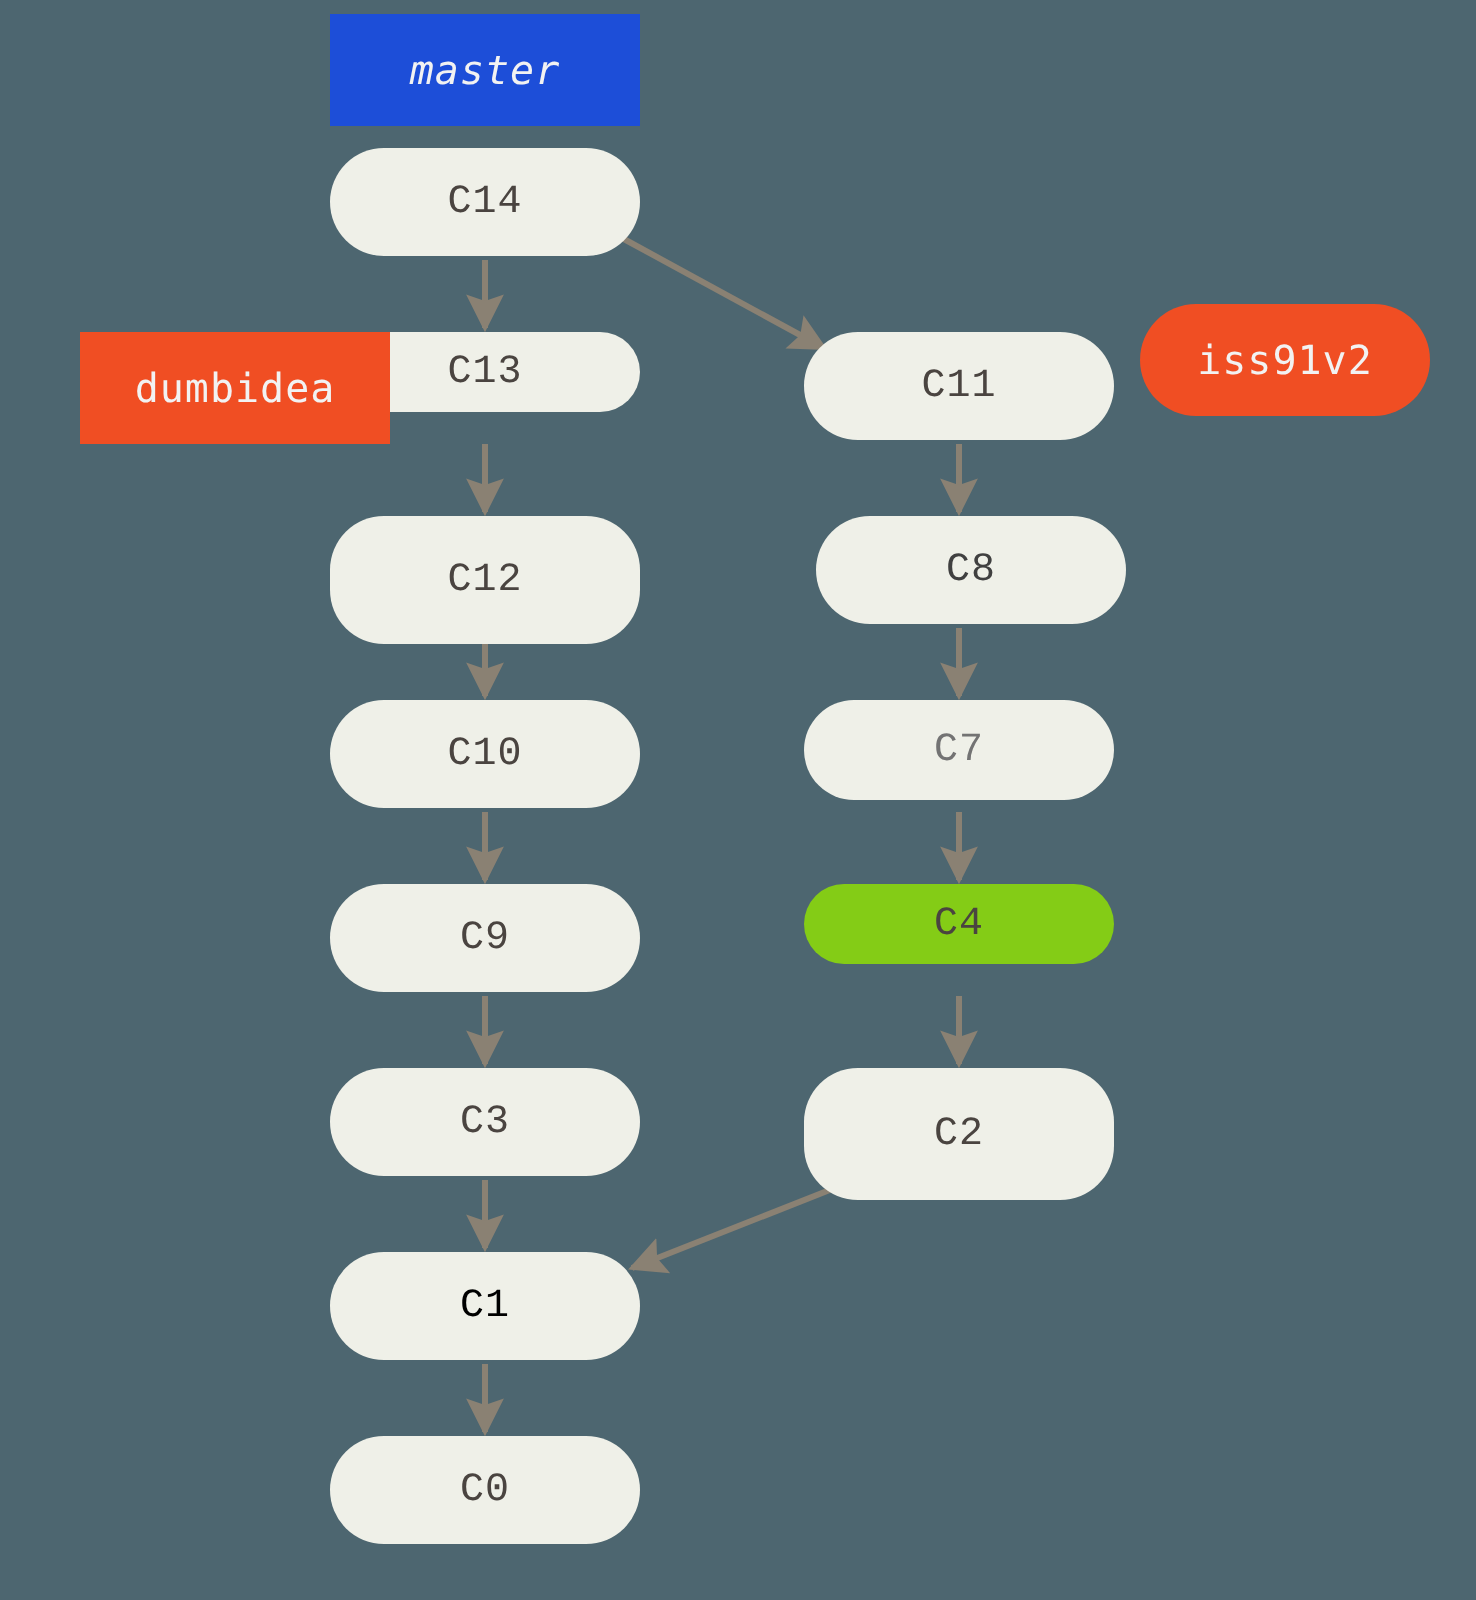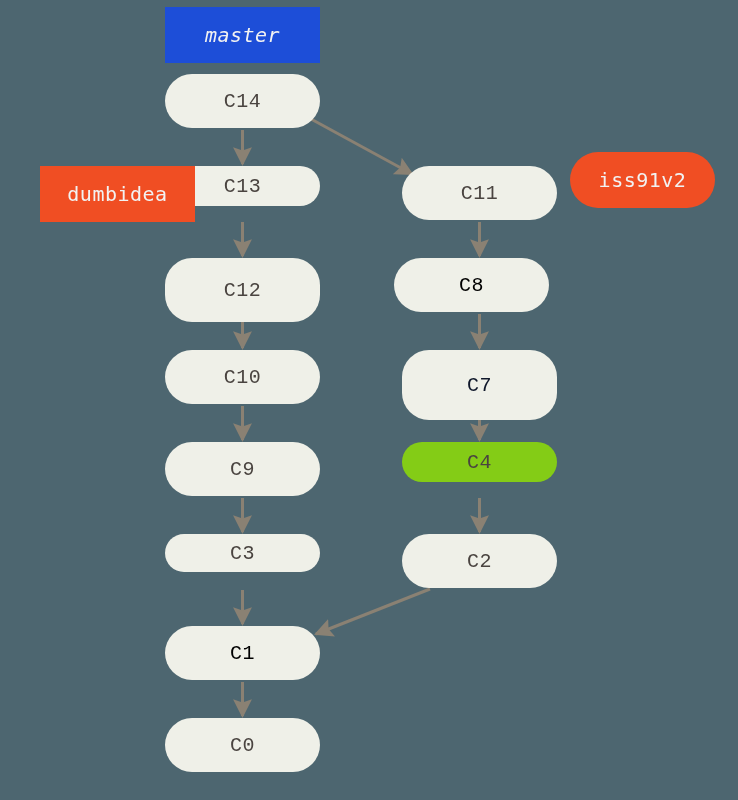--- a/index.html
+++ b/index.html
@@ -81,28 +81,28 @@
         <line x1="430" y1="589" x2="316" y2="634" stroke="#8a8173" stroke-width="3" marker-end="url(#arrowhead)"></line>
       </g>
   </svg>
 
   <div id="nodes-group">
       <div class="commit-node" style="left: 165px; top: 74px; width: 155px; height: 54px; background: rgb(239, 240, 232); color: rgb(74, 68, 64);">C14</div>
       <div class="commit-node" style="left: 165px; top: 166px; width: 155px; height: 40px; background: rgb(239, 240, 232); color: rgb(74, 68, 64);">C13</div>
       <div class="commit-node" style="left: 165px; top: 258px; width: 155px; height: 64px; background: rgb(239, 240, 232); color: rgb(74, 68, 64);">C12</div>
       <div class="commit-node" style="left: 165px; top: 350px; width: 155px; height: 54px; background: rgb(239, 240, 232); color: rgb(74, 68, 64);">C10</div>
       <div class="commit-node" style="left: 165px; top: 442px; width: 155px; height: 54px; background: rgb(239, 240, 232); color: rgb(74, 68, 64);">C9</div>
-      <div class="commit-node" style="left: 165px; top: 534px; width: 155px; height: 38px; background: rgb(239, 240, 232); color: rgb(74, 68, 64);">C3</div>
+      <div class="commit-node" style="left: 165px; top: 534px; width: 155px; height: 54px; background: rgb(239, 240, 232); color: rgb(74, 68, 64);">C3</div>
       <div class="commit-node" style="left: 165px; top: 626px; width: 155px; height: 54px; background: rgb(239, 240, 232); color: #000000;">C1</div>
       <div class="commit-node" style="left: 165px; top: 718px; width: 155px; height: 54px; background: rgb(239, 240, 232); color: rgb(74, 68, 64);">C0</div>
       <div class="commit-node" style="left: 402px; top: 166px; width: 155px; height: 54px; background: rgb(239, 240, 232); color: rgb(74, 68, 64);">C11</div>
-      <div class="commit-node" style="left: 394px; top: 258px; width: 155px; height: 54px; background: rgb(239, 240, 232); color: #000000;">C8</div>
-      <div class="commit-node" style="left: 402px; top: 350px; width: 155px; height: 70px; background: rgb(239, 240, 232); color: #0f172a;">C7</div>
+      <div class="commit-node" style="left: 408px; top: 258px; width: 155px; height: 54px; background: rgb(239, 240, 232); color: #404040;">C8</div>
+      <div class="commit-node" style="left: 402px; top: 350px; width: 155px; height: 50px; background: rgb(239, 240, 232); color: #737373;">C7</div>
       <div class="commit-node" style="left: 402px; top: 442px; width: 155px; height: 40px; background: #84cc16; color: rgb(74, 68, 64); text-align: center;">C4</div>
-      <div class="commit-node" style="left: 402px; top: 534px; width: 155px; height: 54px; background: rgb(239, 240, 232); color: rgb(74, 68, 64);">C2</div>
+      <div class="commit-node" style="left: 402px; top: 534px; width: 155px; height: 66px; background: rgb(239, 240, 232); color: rgb(74, 68, 64);">C2</div>
     </div>
   <div id="labels-group">
       <div class="branch-label" style="left: 165px; top: 7px; width: 155px; height: 56px; background: #1d4ed8; color: rgb(242, 242, 242); font-style: italic;">master</div>
       <div class="branch-label" style="left: 8px; top: 166px; width: 155px; height: 56px; background: rgb(240, 78, 35); color: rgb(242, 242, 242); margin-left: 32px;">dumbidea</div>
       <div class="branch-label" style="left: 570px; top: 152px; width: 145px; height: 56px; background: rgb(240, 78, 35); color: rgb(242, 242, 242); border-radius: 28px;">iss91v2</div>
     </div>
 
 </div>
 
 </body></html>

